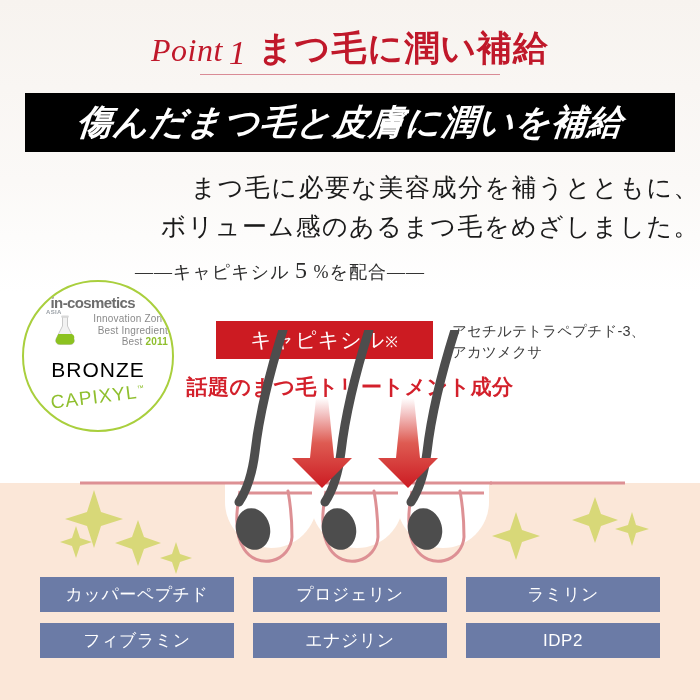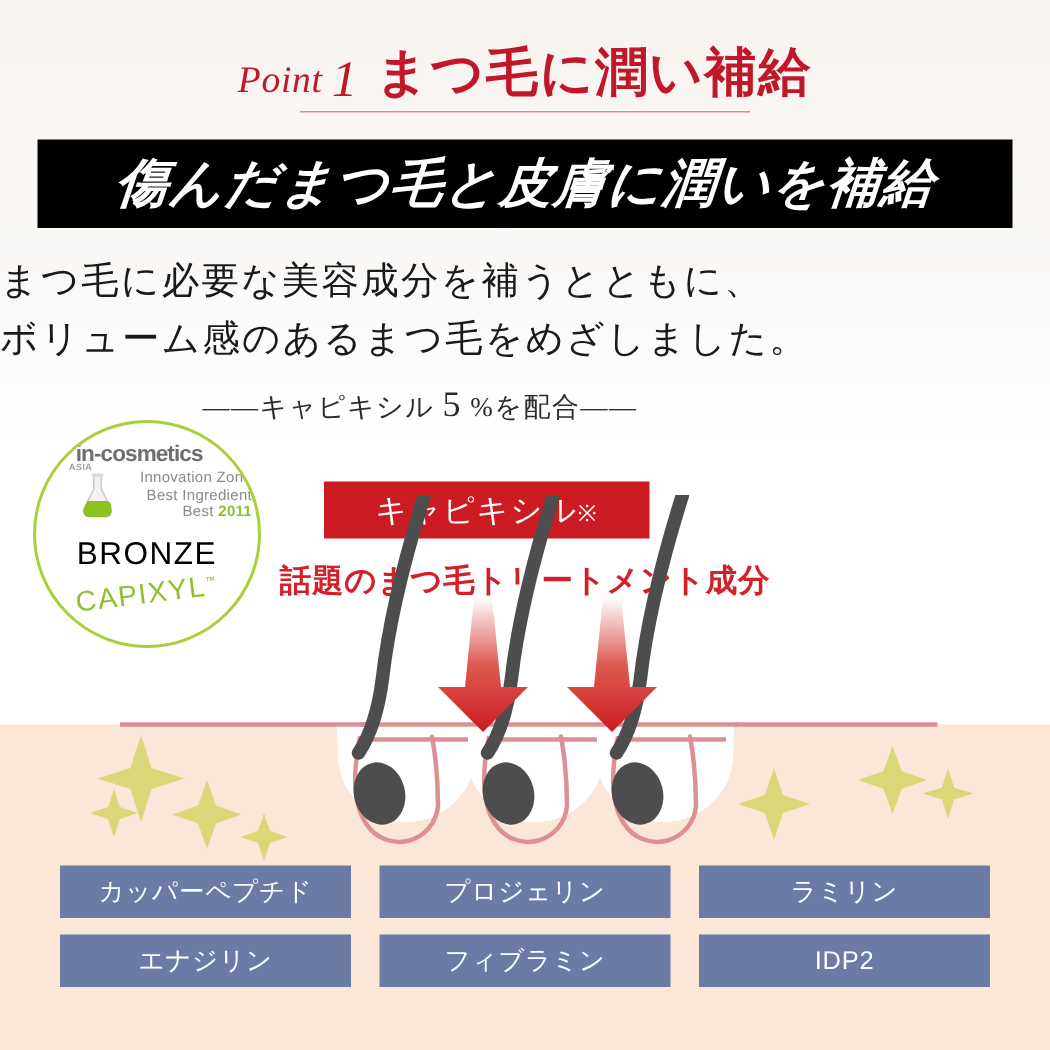--- a/index.html
+++ b/index.html
@@ -22,21 +22,21 @@
 
   
   .point-line{
     position:absolute;left:0;top:26px;width:700px;
     text-align:center;
     font-family:"Liberation Serif","DejaVu Serif",serif;
     color:#c0182a;
     white-space:nowrap;
   }
   .point-word{
-    font-size:25px;font-style:italic;letter-spacing:.5px;
+    font-size:32px;font-style:italic;letter-spacing:.5px;
     font-family:"Liberation Serif","DejaVu Serif",serif;
   }
   .point-num{
     font-size:34px;font-style:italic;font-weight:400;
     margin:0 4px 0 6px;position:relative;top:3px;
   }
   .point-jp{
     font-size:35px;font-weight:700;letter-spacing:1px;margin-left:8px;
     position:relative;top:-1px;
   }
@@ -56,21 +56,21 @@
     color:#ffffff;
     font-family:"Liberation Serif","DejaVu Serif",serif;
     font-size:35px;font-weight:700;font-style:italic;
     letter-spacing:1px;
     white-space:nowrap;
     transform:skewX(-5deg);
   }
 
   
   .lead{
-    position:absolute;left:0;top:168px;width:700px;text-align:left;
+    position:absolute;left:0;top:168px;width:700px;text-align:right;
     font-family:"Liberation Serif","DejaVu Serif",serif;
     color:#1a1a1a;
   }
   .lead-row{font-size:25px;line-height:39px;letter-spacing:1.5px;white-space:nowrap;}
 
   .capi-pct{
     position:absolute;left:0;top:257px;width:560px;text-align:center;
     font-family:"Liberation Serif","DejaVu Serif",serif;
     color:#2b2b2b;font-size:18px;letter-spacing:1px;white-space:nowrap;
   }
@@ -211,20 +211,24 @@
       <span>CAPIXYL</span><span class="tm">™</span>
     </div>
   </div>
 
   <div class="tag-red">
     <span class="tag-red-text">
       <span>キャピキシル</span><span class="mark">※</span>
     </span>
   </div>
 
+  <div class="ingr-note">
+    <div>アセチルテトラペプチド-3、</div>
+    <div>アカツメクサ</div>
+  </div>
 
   <div class="tag-sub">話題のまつ毛トリートメント成分</div>
 
   <div class="skin"></div>
 
   <svg class="illus" viewBox="0 0 700 250">
     <defs>
       <linearGradient id="arrowGrad" x1="0" y1="0" x2="0" y2="1">
         <stop offset="0%" stop-color="#ffffff"></stop>
         <stop offset="18%" stop-color="#f3c3c3"></stop>
@@ -285,18 +289,18 @@
     <g fill="url(#arrowGrad)">
       <path d="M316 68 L328 68 L334 128 L352 128 L322 158 L292 128 L310 128 Z"></path>
       <path d="M402 68 L414 68 L420 128 L438 128 L408 158 L378 128 L396 128 Z"></path>
     </g>
   </svg>
 
   <div class="box-grid">
     <div class="ingr-box">カッパーペプチド</div>
     <div class="ingr-box">プロジェリン</div>
     <div class="ingr-box">ラミリン</div>
+    <div class="ingr-box">フィブラミン</div>
     <div class="ingr-box">エナジリン</div>
-    <div class="ingr-box">フィブラミン</div>
     <div class="ingr-box">IDP2</div>
   </div>
 
 </div>
 
 </body></html>

